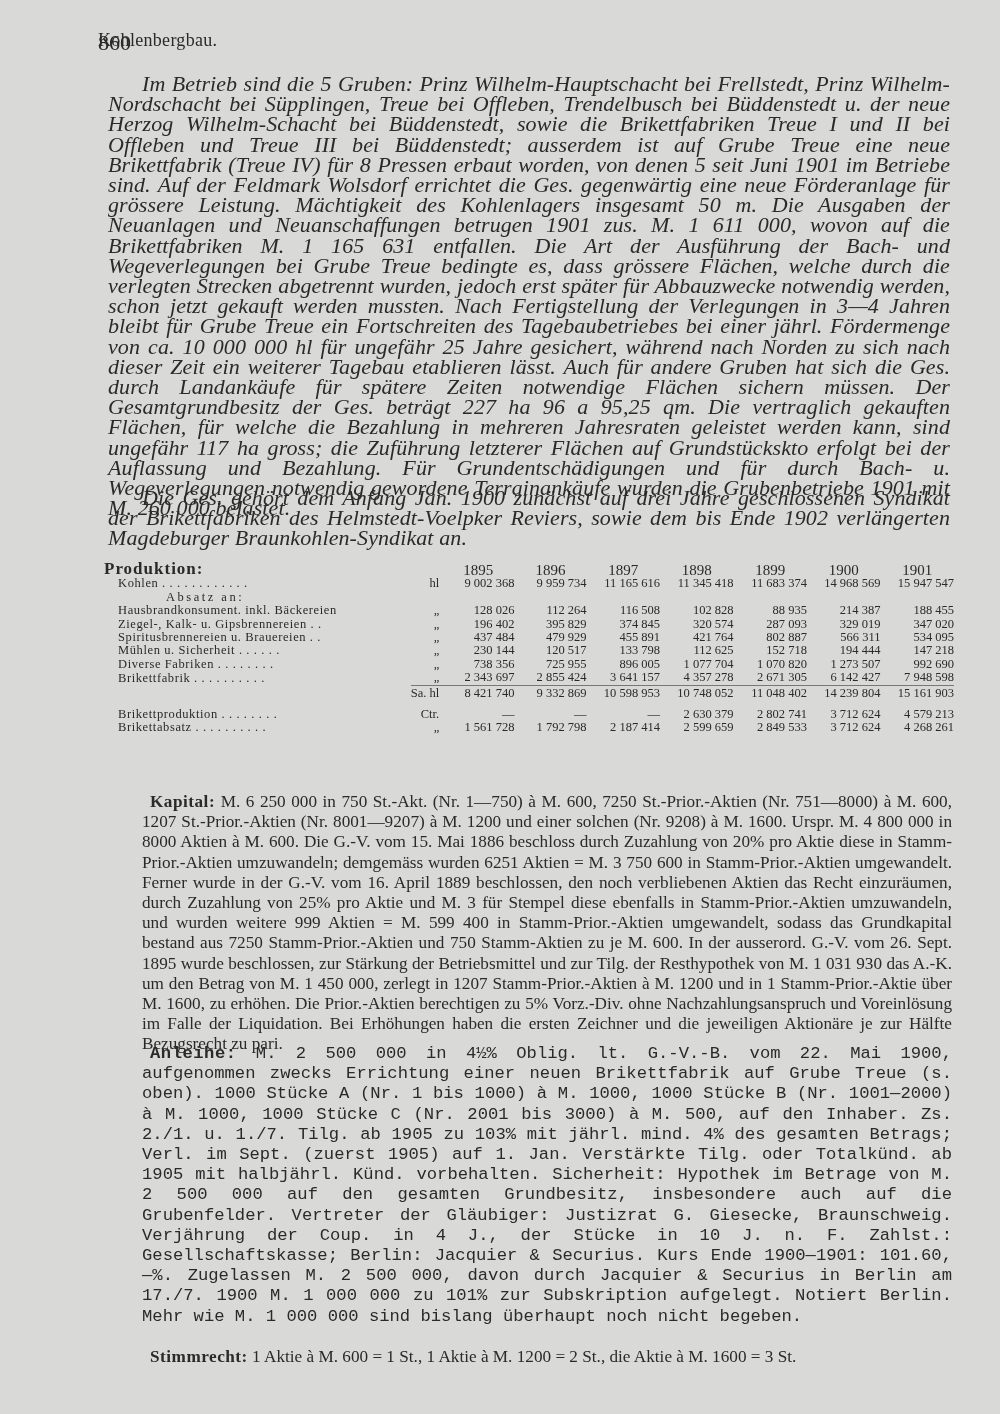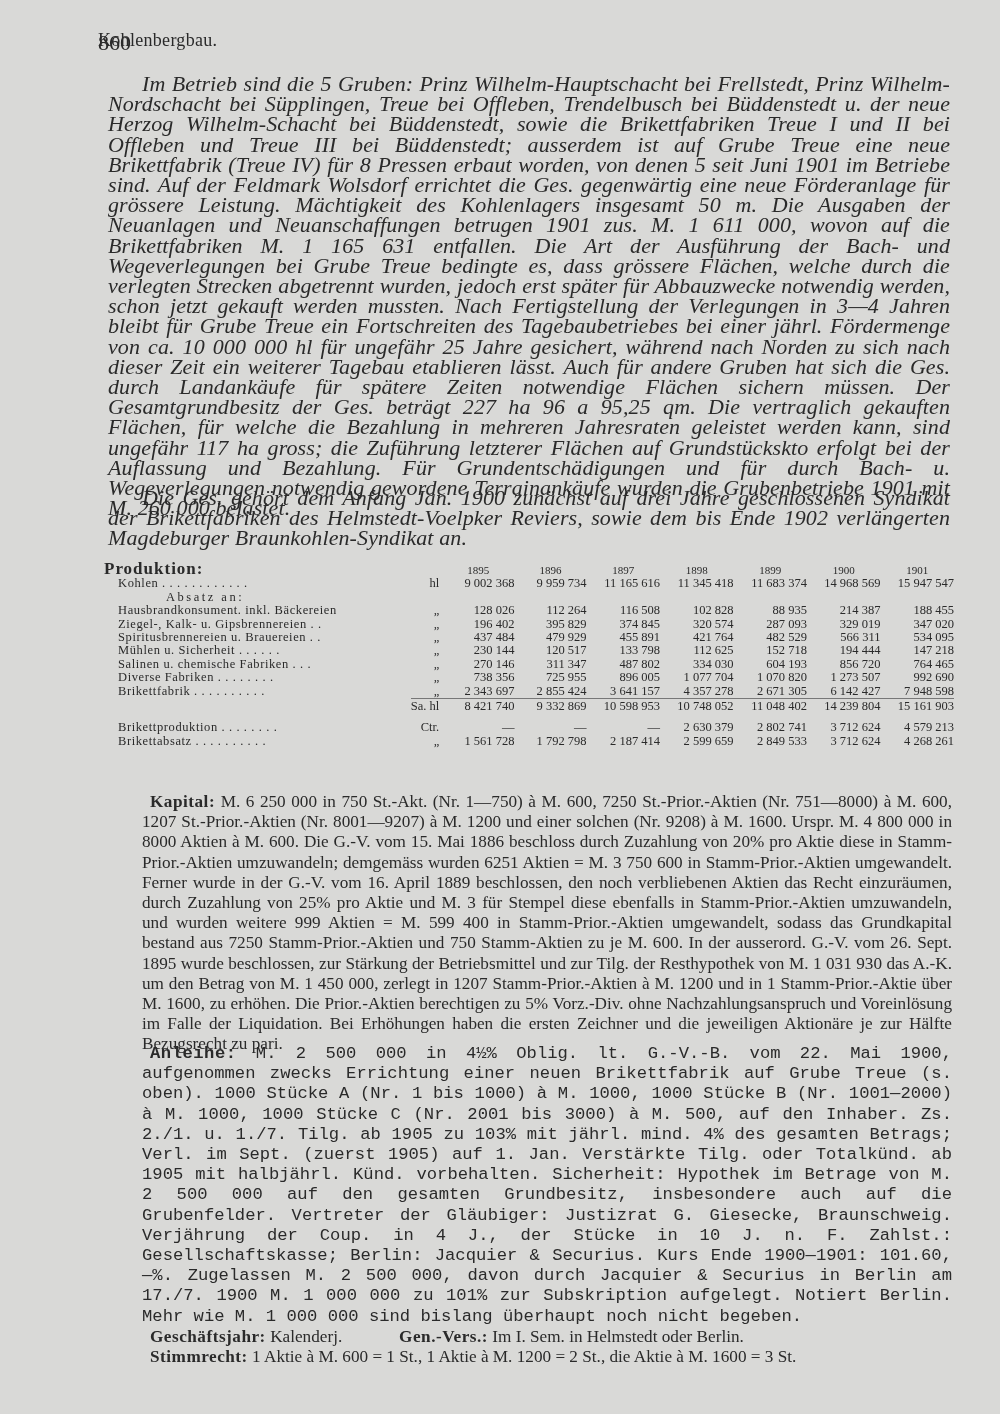--- a/index.html
+++ b/index.html
@@ -21,21 +21,21 @@
   .body-text p { margin: 0; text-indent: 34px; }
   .p1 { top: 74px; }
   .p2 { top: 488px; }
   .prod { position: absolute; left: 104px; top: 562px; width: 850px; }
   .prod-label { font-weight: bold; font-size: 17px; letter-spacing: 1px; }
   table.prod-table { border-collapse: collapse; font-size: 12.5px; line-height: 13.4px; position: absolute; left: 0; top: 0; width: 850px; }
   table.prod-table td { padding: 0; white-space: nowrap; vertical-align: bottom; }
   table.prod-table td.lbl { width: 264px; padding-left: 14px; letter-spacing: 0.6px; }
   table.prod-table td.unit { width: 26px; text-align: right; padding-right: 3px; }
   table.prod-table td.num { text-align: right; width: 78px; }
-  table.prod-table tr.head td.num { text-align: center; font-size: 11px; }
+  table.prod-table tr.head td.num { text-align: center; font-size: 15px; }
   tr.sum td { border-top: 1px solid #777; padding-top: 1px; }
   tr.sum td.lbl { border-top: none; }
   tr.spacer td { height: 8px; }
   .sub { padding-left: 62px !important; letter-spacing: 2.5px !important; }
   .section {
     position: absolute; left: 106px; width: 846px; font-size: 17.2px; line-height: 20.2px;
     text-align: justify; padding-left: 36px; text-indent: -36px; box-sizing: border-box;
   }
   .section b { font-weight: bold; letter-spacing: 0.5px; margin-left: 44px; }
   .kapital { top: 792px; }
@@ -119,45 +119,34 @@
         <td class="num">329 019</td>
         <td class="num">347 020</td>
       </tr>
       <tr>
         <td class="lbl">Spiritusbrennereien u. Brauereien . .</td>
         <td class="unit">„</td>
         <td class="num">437 484</td>
         <td class="num">479 929</td>
         <td class="num">455 891</td>
         <td class="num">421 764</td>
-        <td class="num">482 529</td>
+        <td class="num">802 887</td>
         <td class="num">566 311</td>
         <td class="num">534 095</td>
       </tr>
       <tr>
         <td class="lbl">Mühlen u. Sicherheit . . . . . .</td>
         <td class="unit">„</td>
         <td class="num">230 144</td>
         <td class="num">120 517</td>
         <td class="num">133 798</td>
         <td class="num">112 625</td>
         <td class="num">152 718</td>
         <td class="num">194 444</td>
         <td class="num">147 218</td>
-      </tr>
-      <tr>
-        <td class="lbl">Salinen u. chemische Fabriken . . .</td>
-        <td class="unit">„</td>
-        <td class="num">270 146</td>
-        <td class="num">311 347</td>
-        <td class="num">487 802</td>
-        <td class="num">334 030</td>
-        <td class="num">604 193</td>
-        <td class="num">856 720</td>
-        <td class="num">764 465</td>
       </tr>
       <tr>
         <td class="lbl">Diverse Fabriken . . . . . . . .</td>
         <td class="unit">„</td>
         <td class="num">738 356</td>
         <td class="num">725 955</td>
         <td class="num">896 005</td>
         <td class="num">1 077 704</td>
         <td class="num">1 070 820</td>
         <td class="num">1 273 507</td>
@@ -217,26 +206,19 @@
   <div class="section kapital">
     <b>Kapital:</b>
     <span>M. 6 250 000 in 750 St.-Akt. (Nr. 1—750) à M. 600, 7250 St.-Prior.-Aktien (Nr. 751—8000) à M. 600, 1207 St.-Prior.-Aktien (Nr. 8001—9207) à M. 1200 und einer solchen (Nr. 9208) à M. 1600. Urspr. M. 4 800 000 in 8000 Aktien à M. 600. Die G.-V. vom 15. Mai 1886 beschloss durch Zuzahlung von 20% pro Aktie diese in Stamm-Prior.-Aktien umzuwandeln; demgemäss wurden 6251 Aktien = M. 3 750 600 in Stamm-Prior.-Aktien umgewandelt. Ferner wurde in der G.-V. vom 16. April 1889 beschlossen, den noch verbliebenen Aktien das Recht einzuräumen, durch Zuzahlung von 25% pro Aktie und M. 3 für Stempel diese ebenfalls in Stamm-Prior.-Aktien umzuwandeln, und wurden weitere 999 Aktien = M. 599 400 in Stamm-Prior.-Aktien umgewandelt, sodass das Grundkapital bestand aus 7250 Stamm-Prior.-Aktien und 750 Stamm-Aktien zu je M. 600. In der ausserord. G.-V. vom 26. Sept. 1895 wurde beschlossen, zur Stärkung der Betriebsmittel und zur Tilg. der Resthypothek von M. 1 031 930 das A.-K. um den Betrag von M. 1 450 000, zerlegt in 1207 Stamm-Prior.-Aktien à M. 1200 und in 1 Stamm-Prior.-Aktie über M. 1600, zu erhöhen. Die Prior.-Aktien berechtigen zu 5% Vorz.-Div. ohne Nachzahlungsanspruch und Voreinlösung im Falle der Liquidation. Bei Erhöhungen haben die ersten Zeichner und die jeweiligen Aktionäre je zur Hälfte Bezugsrecht zu pari.</span>
   </div>
 
   <div class="section anleihe">
     <b>Anleihe:</b>
     <span>M. 2 500 000 in 4½% Oblig. lt. G.-V.-B. vom 22. Mai 1900, aufgenommen zwecks Errichtung einer neuen Brikettfabrik auf Grube Treue (s. oben). 1000 Stücke A (Nr. 1 bis 1000) à M. 1000, 1000 Stücke B (Nr. 1001—2000) à M. 1000, 1000 Stücke C (Nr. 2001 bis 3000) à M. 500, auf den Inhaber. Zs. 2./1. u. 1./7. Tilg. ab 1905 zu 103% mit jährl. mind. 4% des gesamten Betrags; Verl. im Sept. (zuerst 1905) auf 1. Jan. Verstärkte Tilg. oder Totalkünd. ab 1905 mit halbjährl. Künd. vorbehalten. Sicherheit: Hypothek im Betrage von M. 2 500 000 auf den gesamten Grundbesitz, insbesondere auch auf die Grubenfelder. Vertreter der Gläubiger: Justizrat G. Giesecke, Braunschweig. Verjährung der Coup. in 4 J., der Stücke in 10 J. n. F. Zahlst.: Gesellschaftskasse; Berlin: Jacquier &amp; Securius. Kurs Ende 1900—1901: 101.60, —%. Zugelassen M. 2 500 000, davon durch Jacquier &amp; Securius in Berlin am 17./7. 1900 M. 1 000 000 zu 101% zur Subskription aufgelegt. Notiert Berlin. Mehr wie M. 1 000 000 sind bislang überhaupt noch nicht begeben.</span>
   </div>
 
-  <div class="section gj">
-    <b>Geschäftsjahr:</b>
-    <span>Kalenderj.</span>
-    &nbsp;
-    <b>Gen.-Vers.:</b>
-    <span>Im I. Sem. in Helmstedt oder Berlin.</span>
-  </div>
 
   <div class="section stimm">
     <b>Stimmrecht:</b>
     <span>1 Aktie à M. 600 = 1 St., 1 Aktie à M. 1200 = 2 St., die Aktie à M. 1600 = 3 St.</span>
   </div>
 
 </div>
 
 </body></html>

